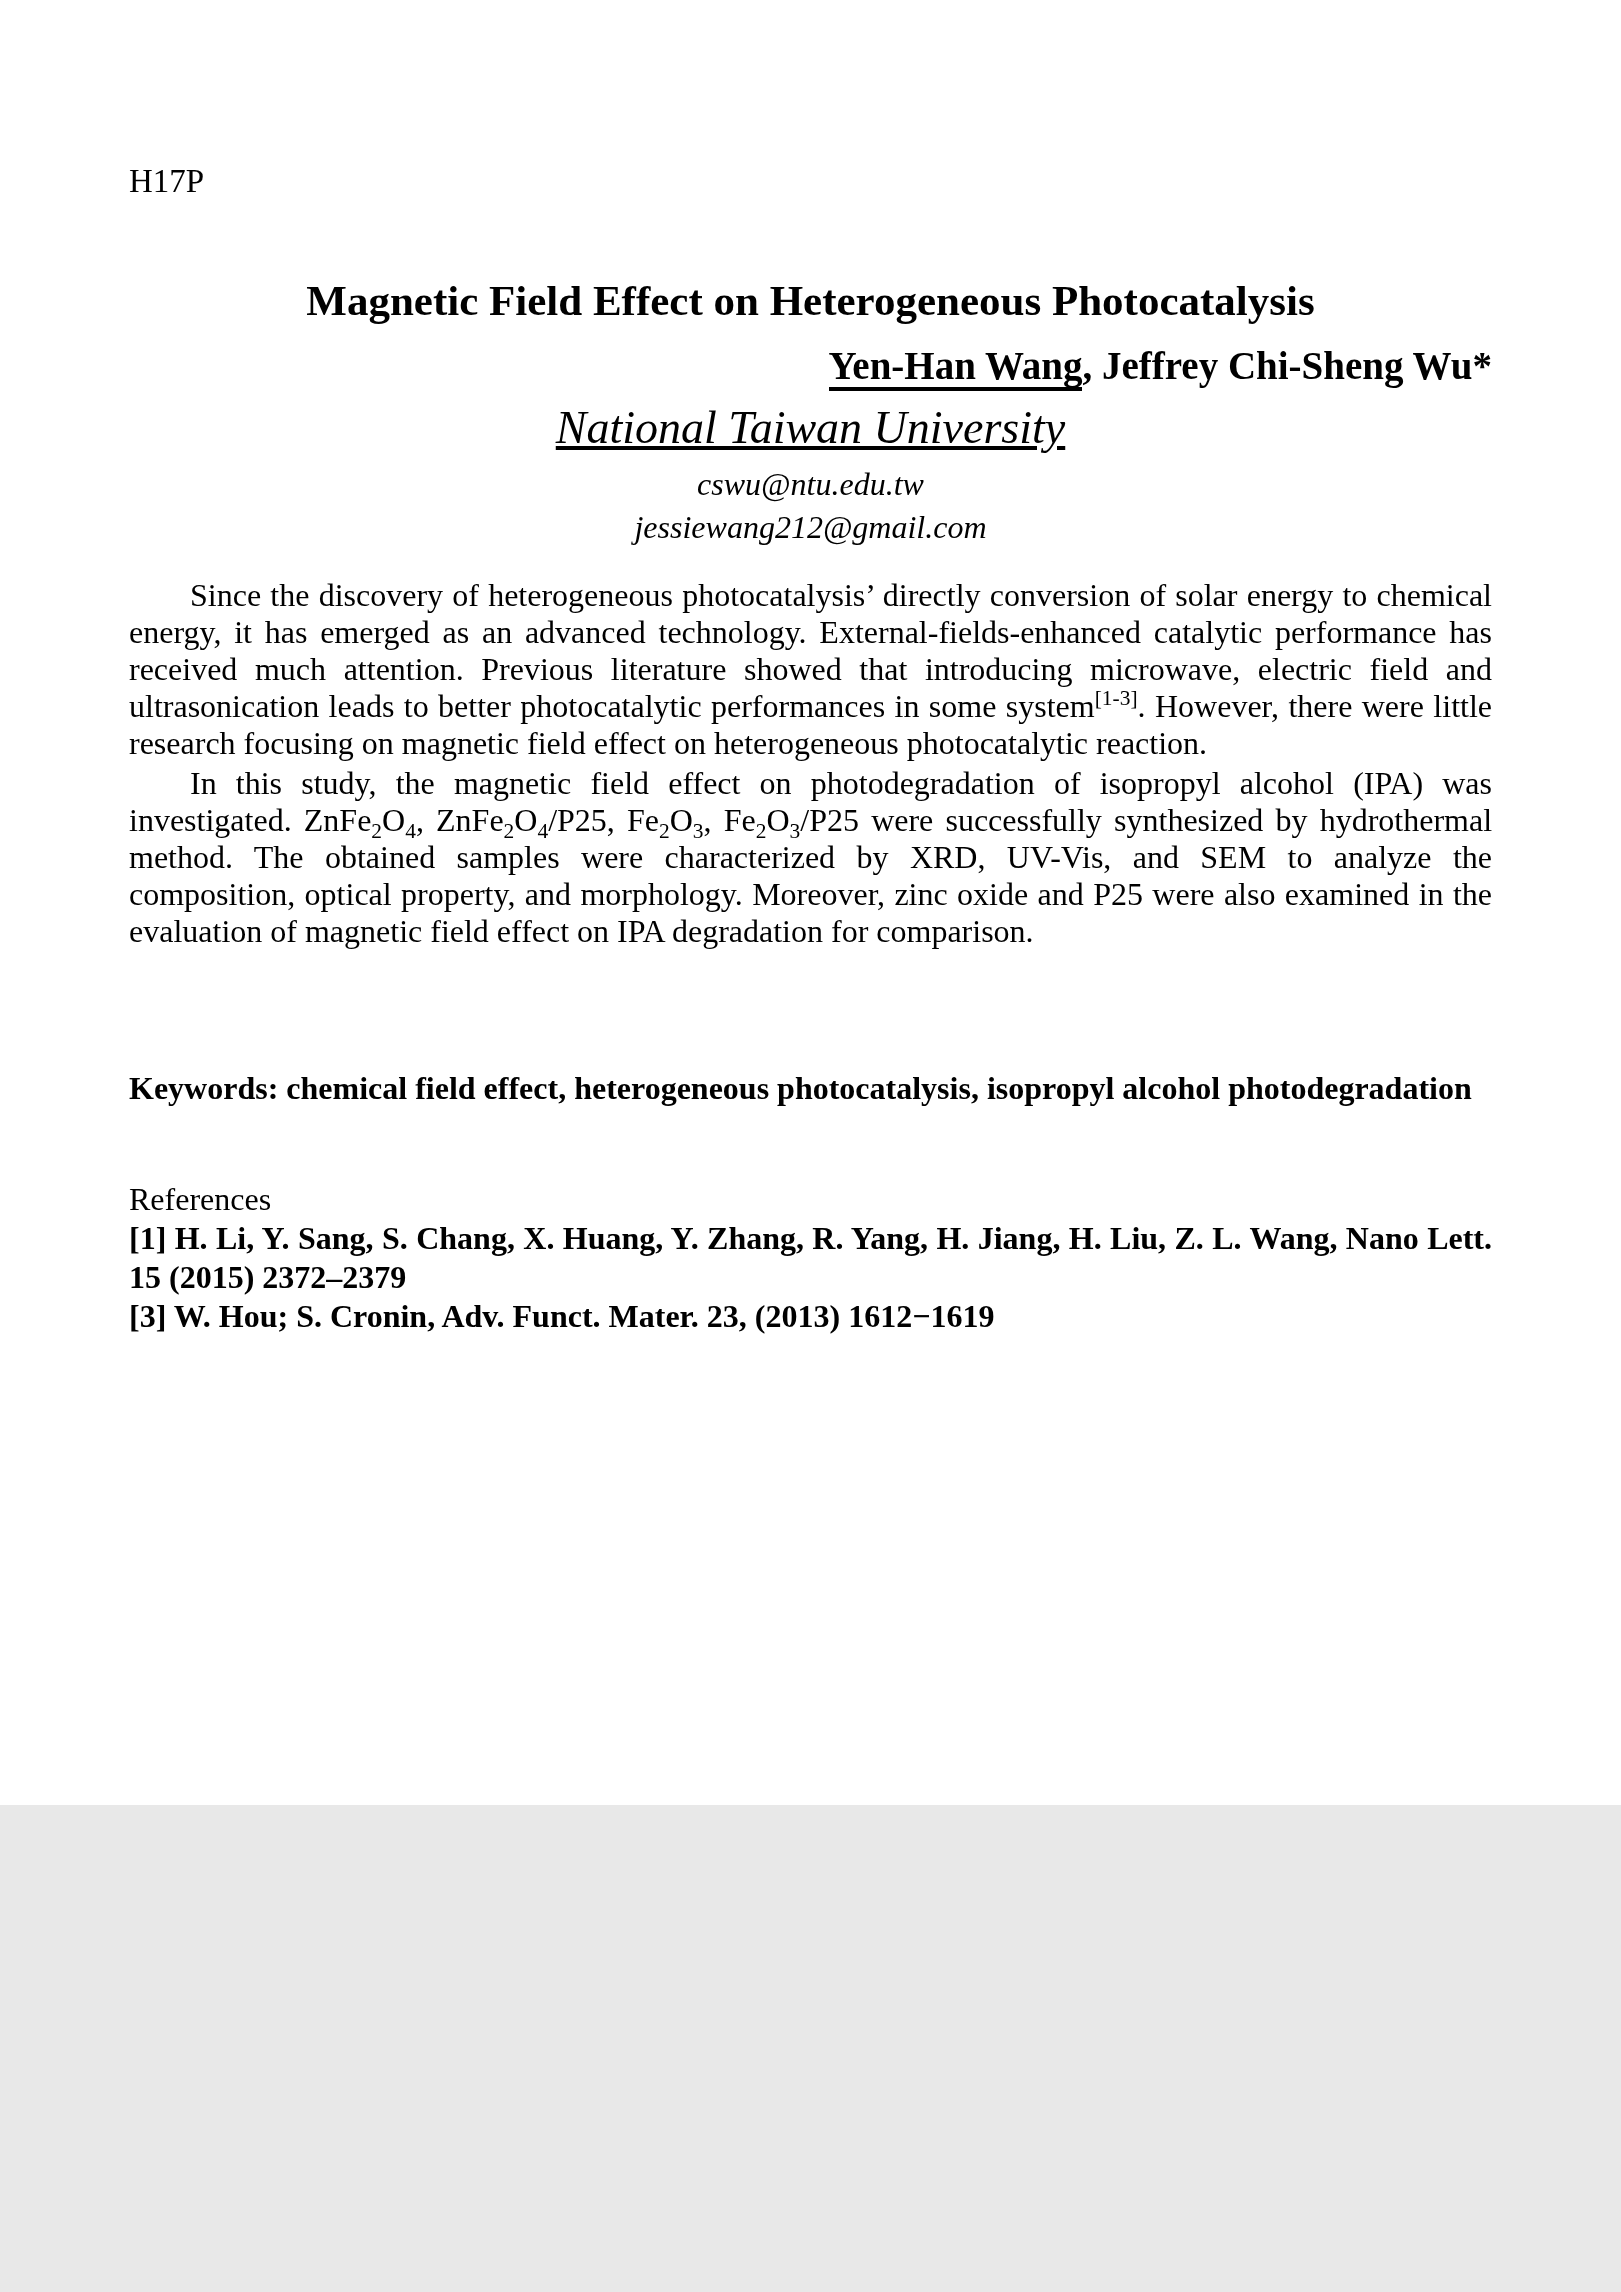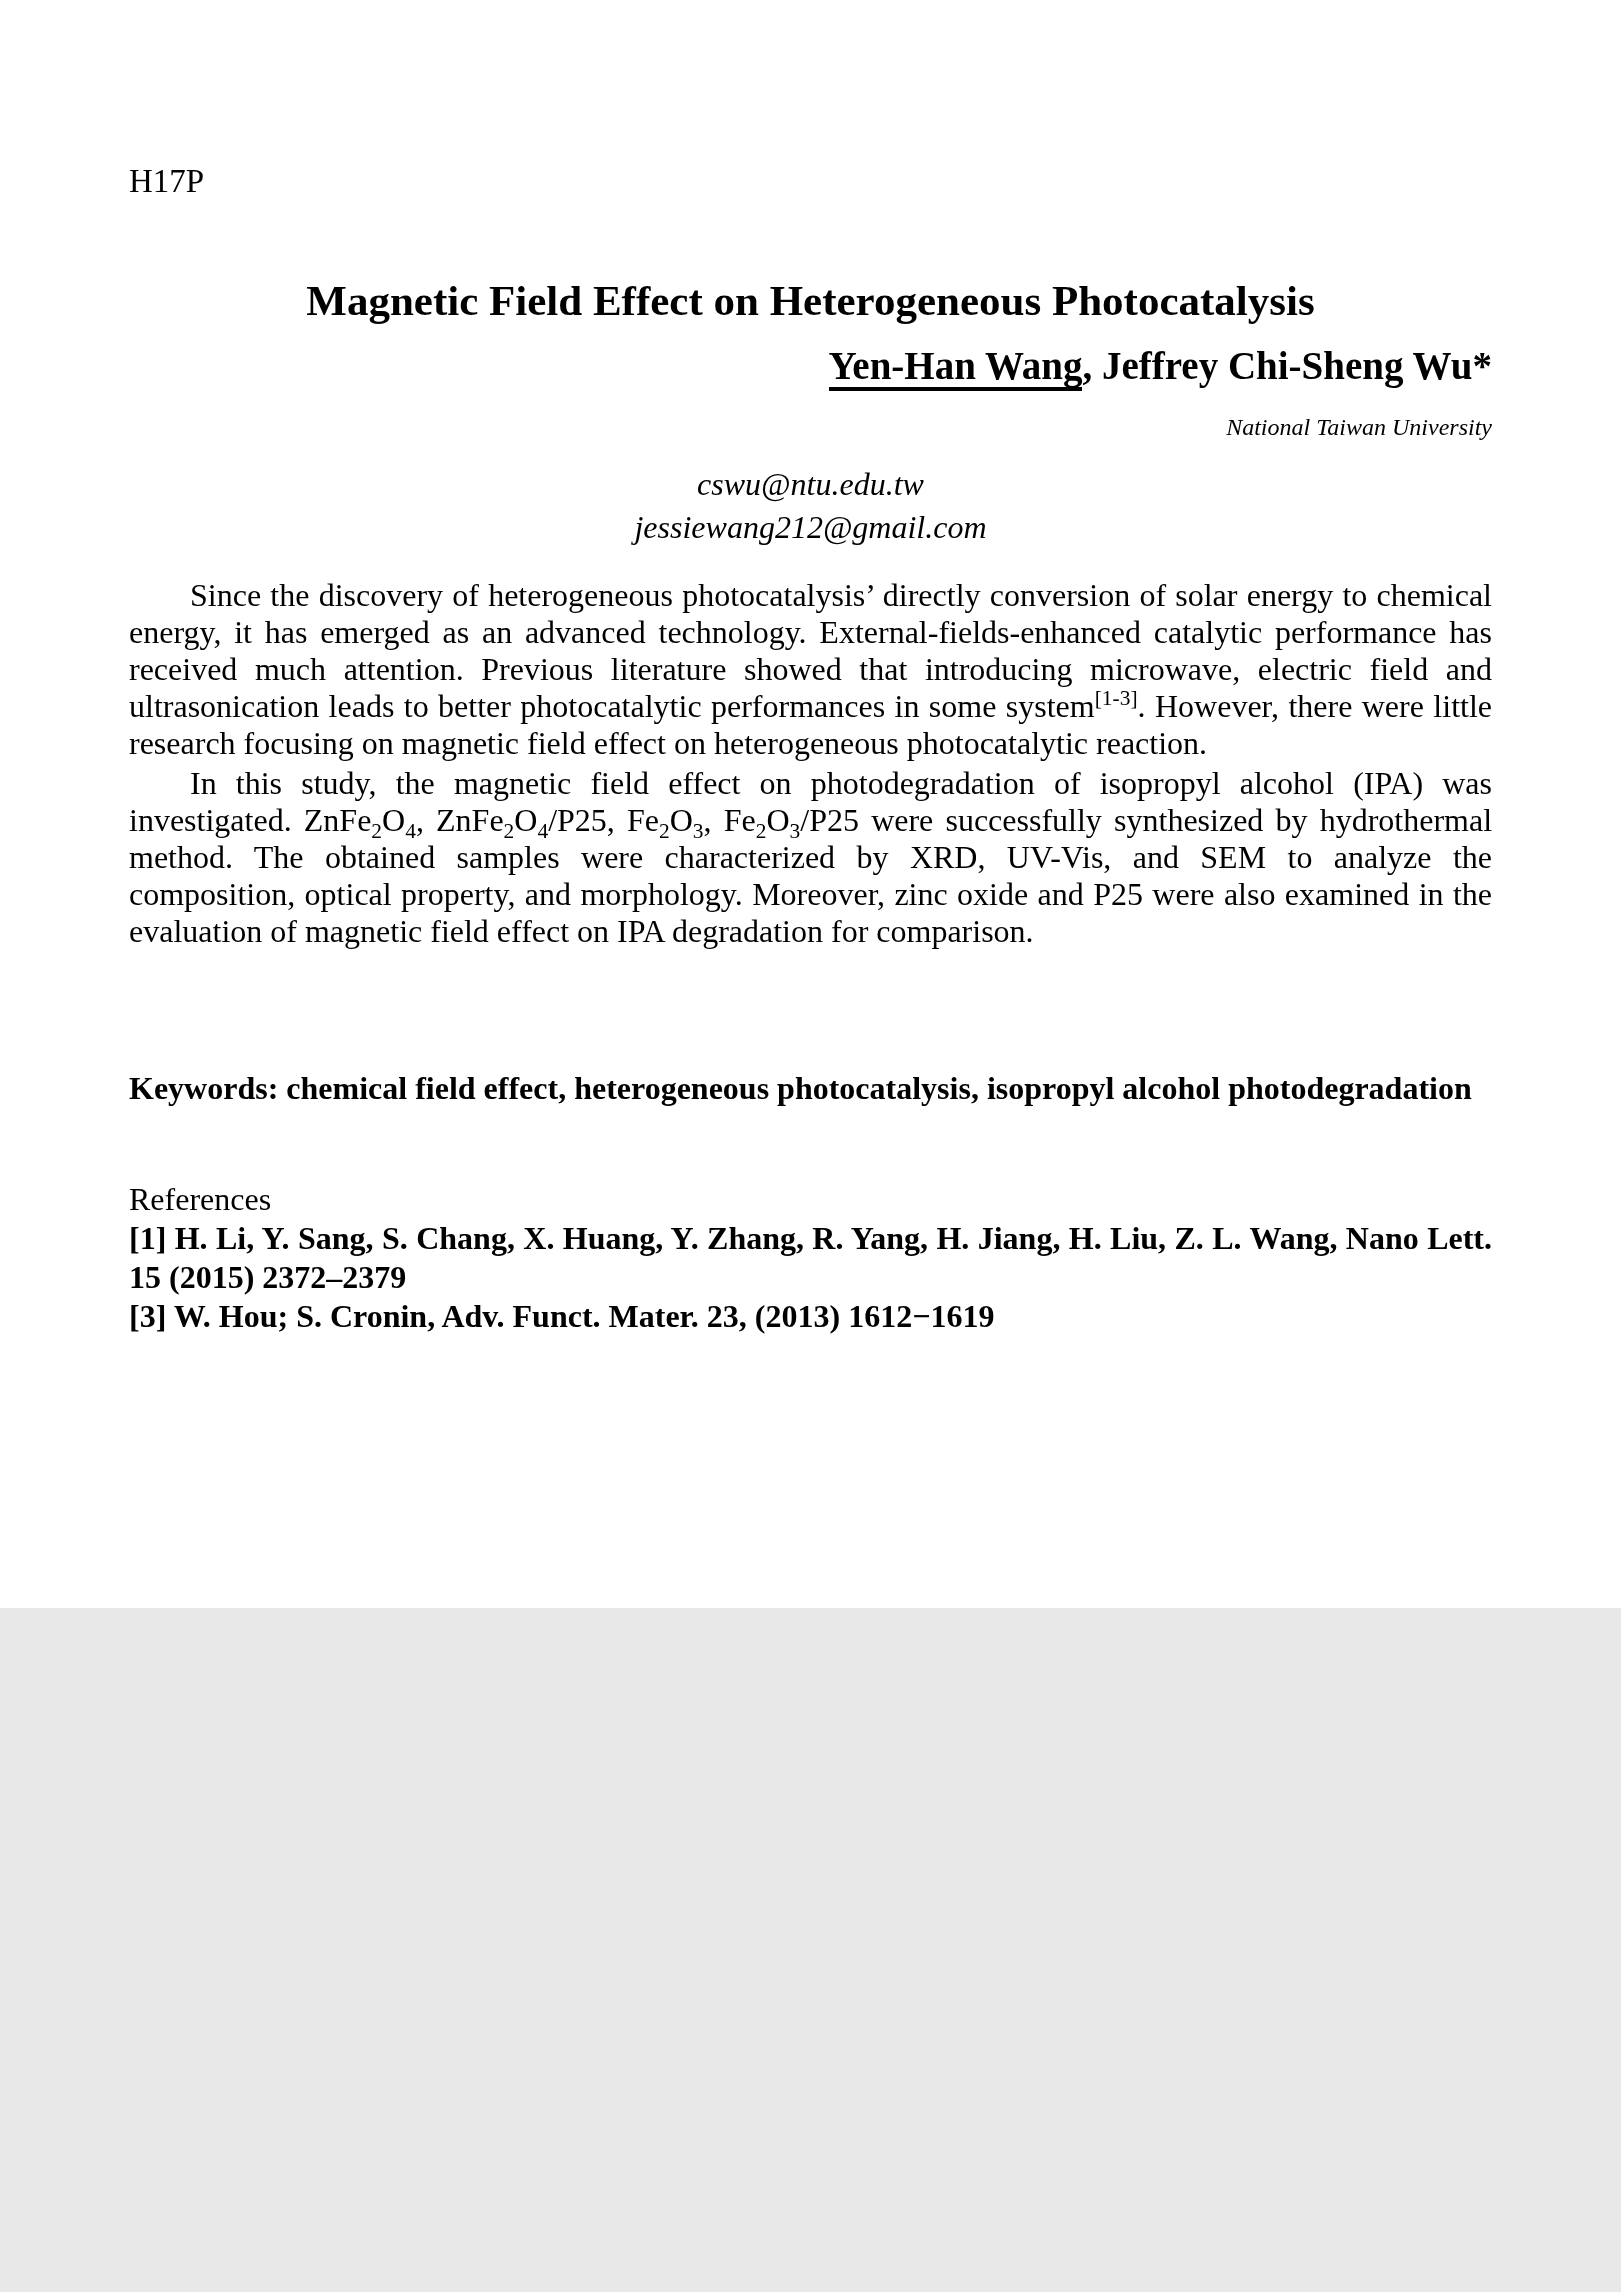--- a/index.html
+++ b/index.html
@@ -3,21 +3,21 @@
 <meta charset="utf-8">
 <style>
   html, body {
     margin: 0;
     padding: 0;
     background: #e8e8e8;
   }
   .page {
     position: relative;
     width: 1621px;
-    height: 1608px;
+    height: 1805px;
     margin: 0 auto;
     background: #ffffff;
     color: #000000;
     font-family: "Liberation Serif", "DejaVu Serif", serif;
     box-sizing: border-box;
     padding: 0 129px;
     overflow: hidden;
   }
   .paper-code {
     margin: 162px 0 0;
@@ -37,24 +37,25 @@
     font-size: 39px;
     line-height: 47px;
     font-weight: bold;
     text-align: right;
   }
   .authors .uline {
     border-bottom: 4.9px solid #000;
   }
   .affiliation {
     margin: 18.6px 0 0;
-    font-size: 24px;
+    font-size: 46px;
     line-height: 41px;
     font-style: italic;
-    text-align: right;
+    text-align: center;
+    text-decoration: underline;
   }
   .emails {
     margin: 14.7px 0 0;
     font-size: 32px;
     line-height: 43px;
     font-style: italic;
     text-align: center;
   }
   .body-par {
     font-size: 32px;

